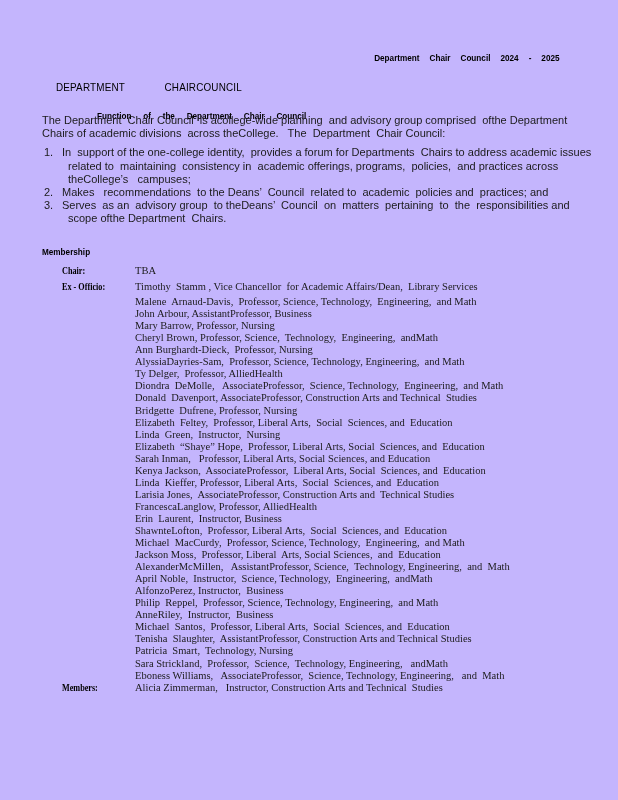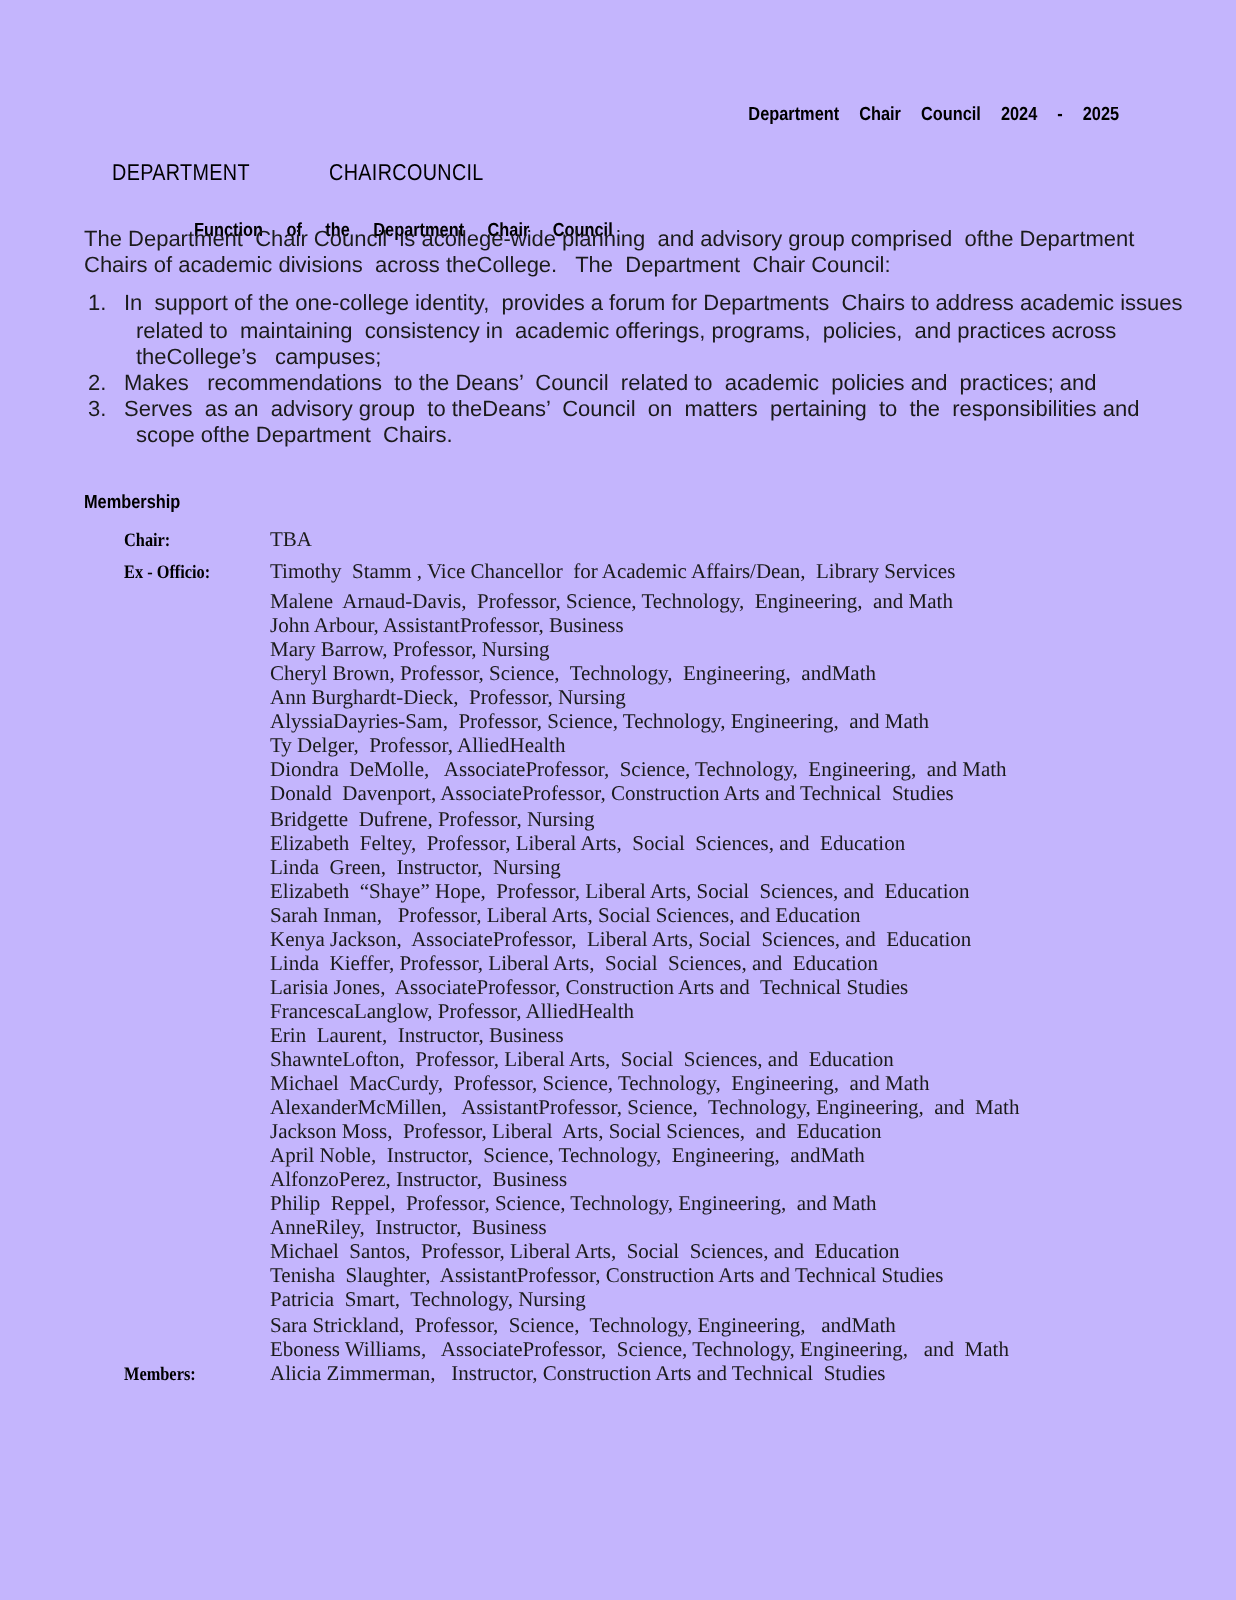--- a/index.html
+++ b/index.html
@@ -193,23 +193,23 @@
           <div class="member-line">Larisia Jones,  AssociateProfessor, Construction Arts and  Technical Studies</div>
 
           <div class="member-line">FrancescaLanglow, Professor, AlliedHealth</div>
 
           <div class="member-line">Erin  Laurent,  Instructor, Business</div>
 
           <div class="member-line">ShawnteLofton,  Professor, Liberal Arts,  Social  Sciences, and  Education</div>
 
           <div class="member-line">Michael  MacCurdy,  Professor, Science, Technology,  Engineering,  and Math</div>
 
+          <div class="member-line">Jackson Moss,  Professor, Liberal  Arts, Social Sciences,  and  Education</div>
+
           <div class="member-line">AlexanderMcMillen,   AssistantProfessor, Science,  Technology, Engineering,  and  Math</div>
-
-          <div class="member-line">Jackson Moss,  Professor, Liberal  Arts, Social Sciences,  and  Education</div>
 
           <div class="member-line">April Noble,  Instructor,  Science, Technology,  Engineering,  andMath</div>
 
           <div class="member-line">AlfonzoPerez, Instructor,  Business</div>
 
           <div class="member-line">Philip  Reppel,  Professor, Science, Technology, Engineering,  and Math</div>
 
           <div class="member-line">AnneRiley,  Instructor,  Business</div>
 
           <div class="member-line">Michael  Santos,  Professor, Liberal Arts,  Social  Sciences, and  Education</div>

